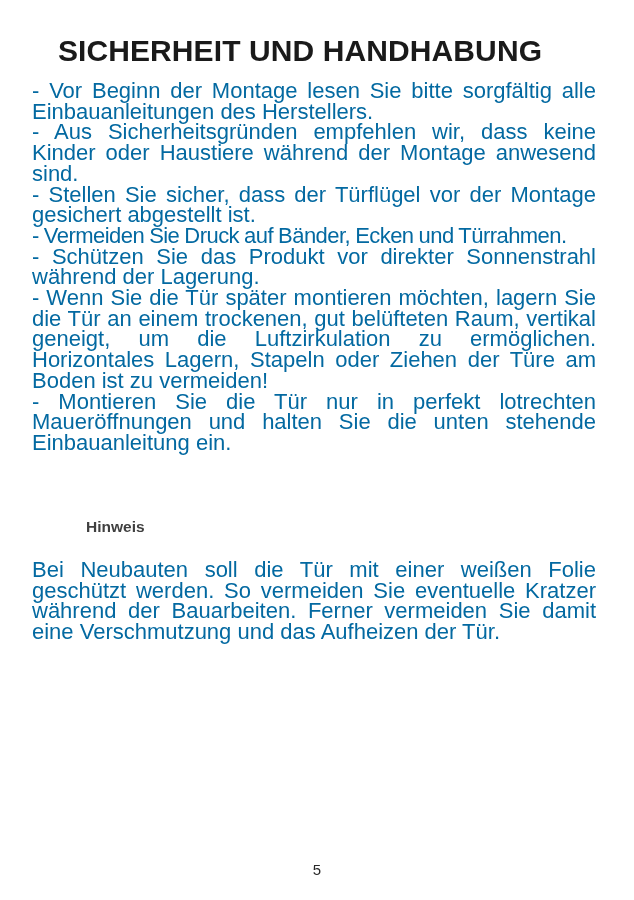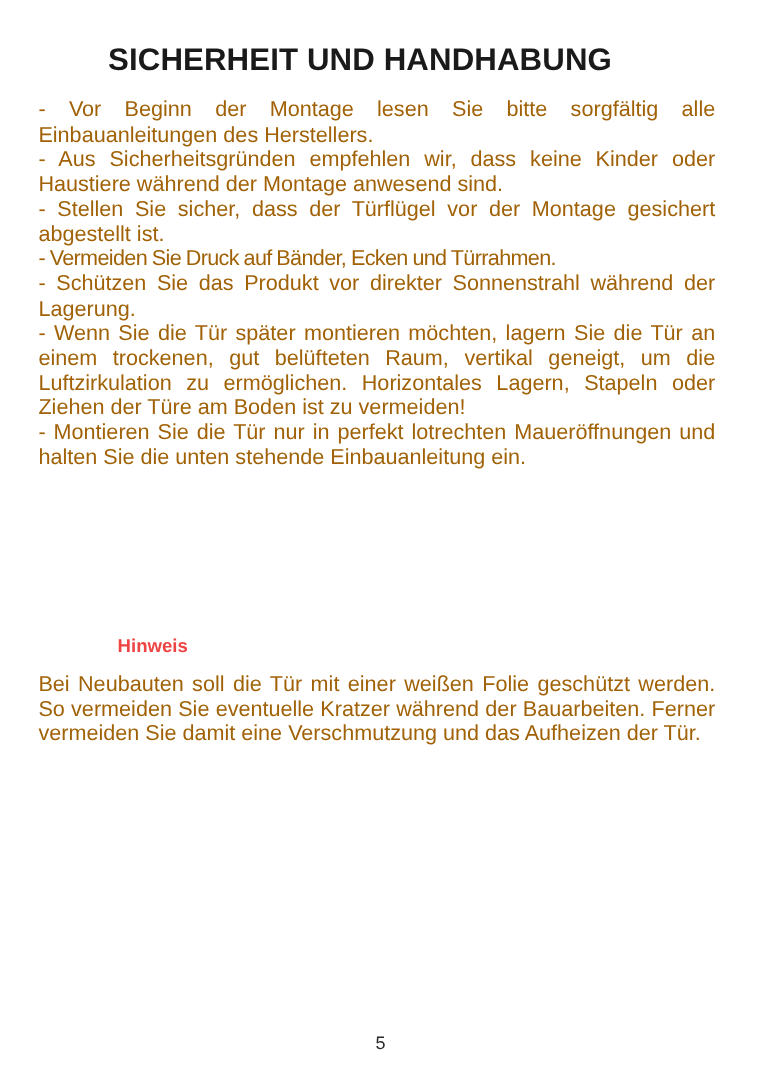--- a/index.html
+++ b/index.html
@@ -21,53 +21,53 @@
     width: 634px;
     height: 900px;
   }
   .title {
     position: absolute;
     top: 34px;
     left: 0;
     width: 600px;
     text-align: center;
     font-weight: bold;
-    font-size: 26px;
+    font-size: 30px;
     letter-spacing: 0.1px;
     color: #1a1a1a;
     margin: 0;
   }
   .body-block {
     position: absolute;
     left: 32px;
     width: 564px;
-    font-size: 18px;
+    font-size: 22px;
     line-height: 20.7px;
     text-align: justify;
-    color: #a16207;
+    color: #0369a1;
   }
   .body-block p {
     margin: 0;
     text-align: justify;
   }
   .rules {
     top: 81px;
   }
   .rules .tight {
     letter-spacing: -0.55px;
     word-spacing: -0.5px;
   }
   .hint-heading {
     position: absolute;
     top: 518px;
     left: 86px;
     font-weight: bold;
     font-size: 15.5px;
-    margin: 12px;
-    color: #ef4444;
+    margin: 0;
+    color: #404040;
   }
   .hint-text {
     top: 560px;
   }
   .hint-text-2 {
     top: 658px;
   }
   .page-number {
     position: absolute;
     top: 861px;

